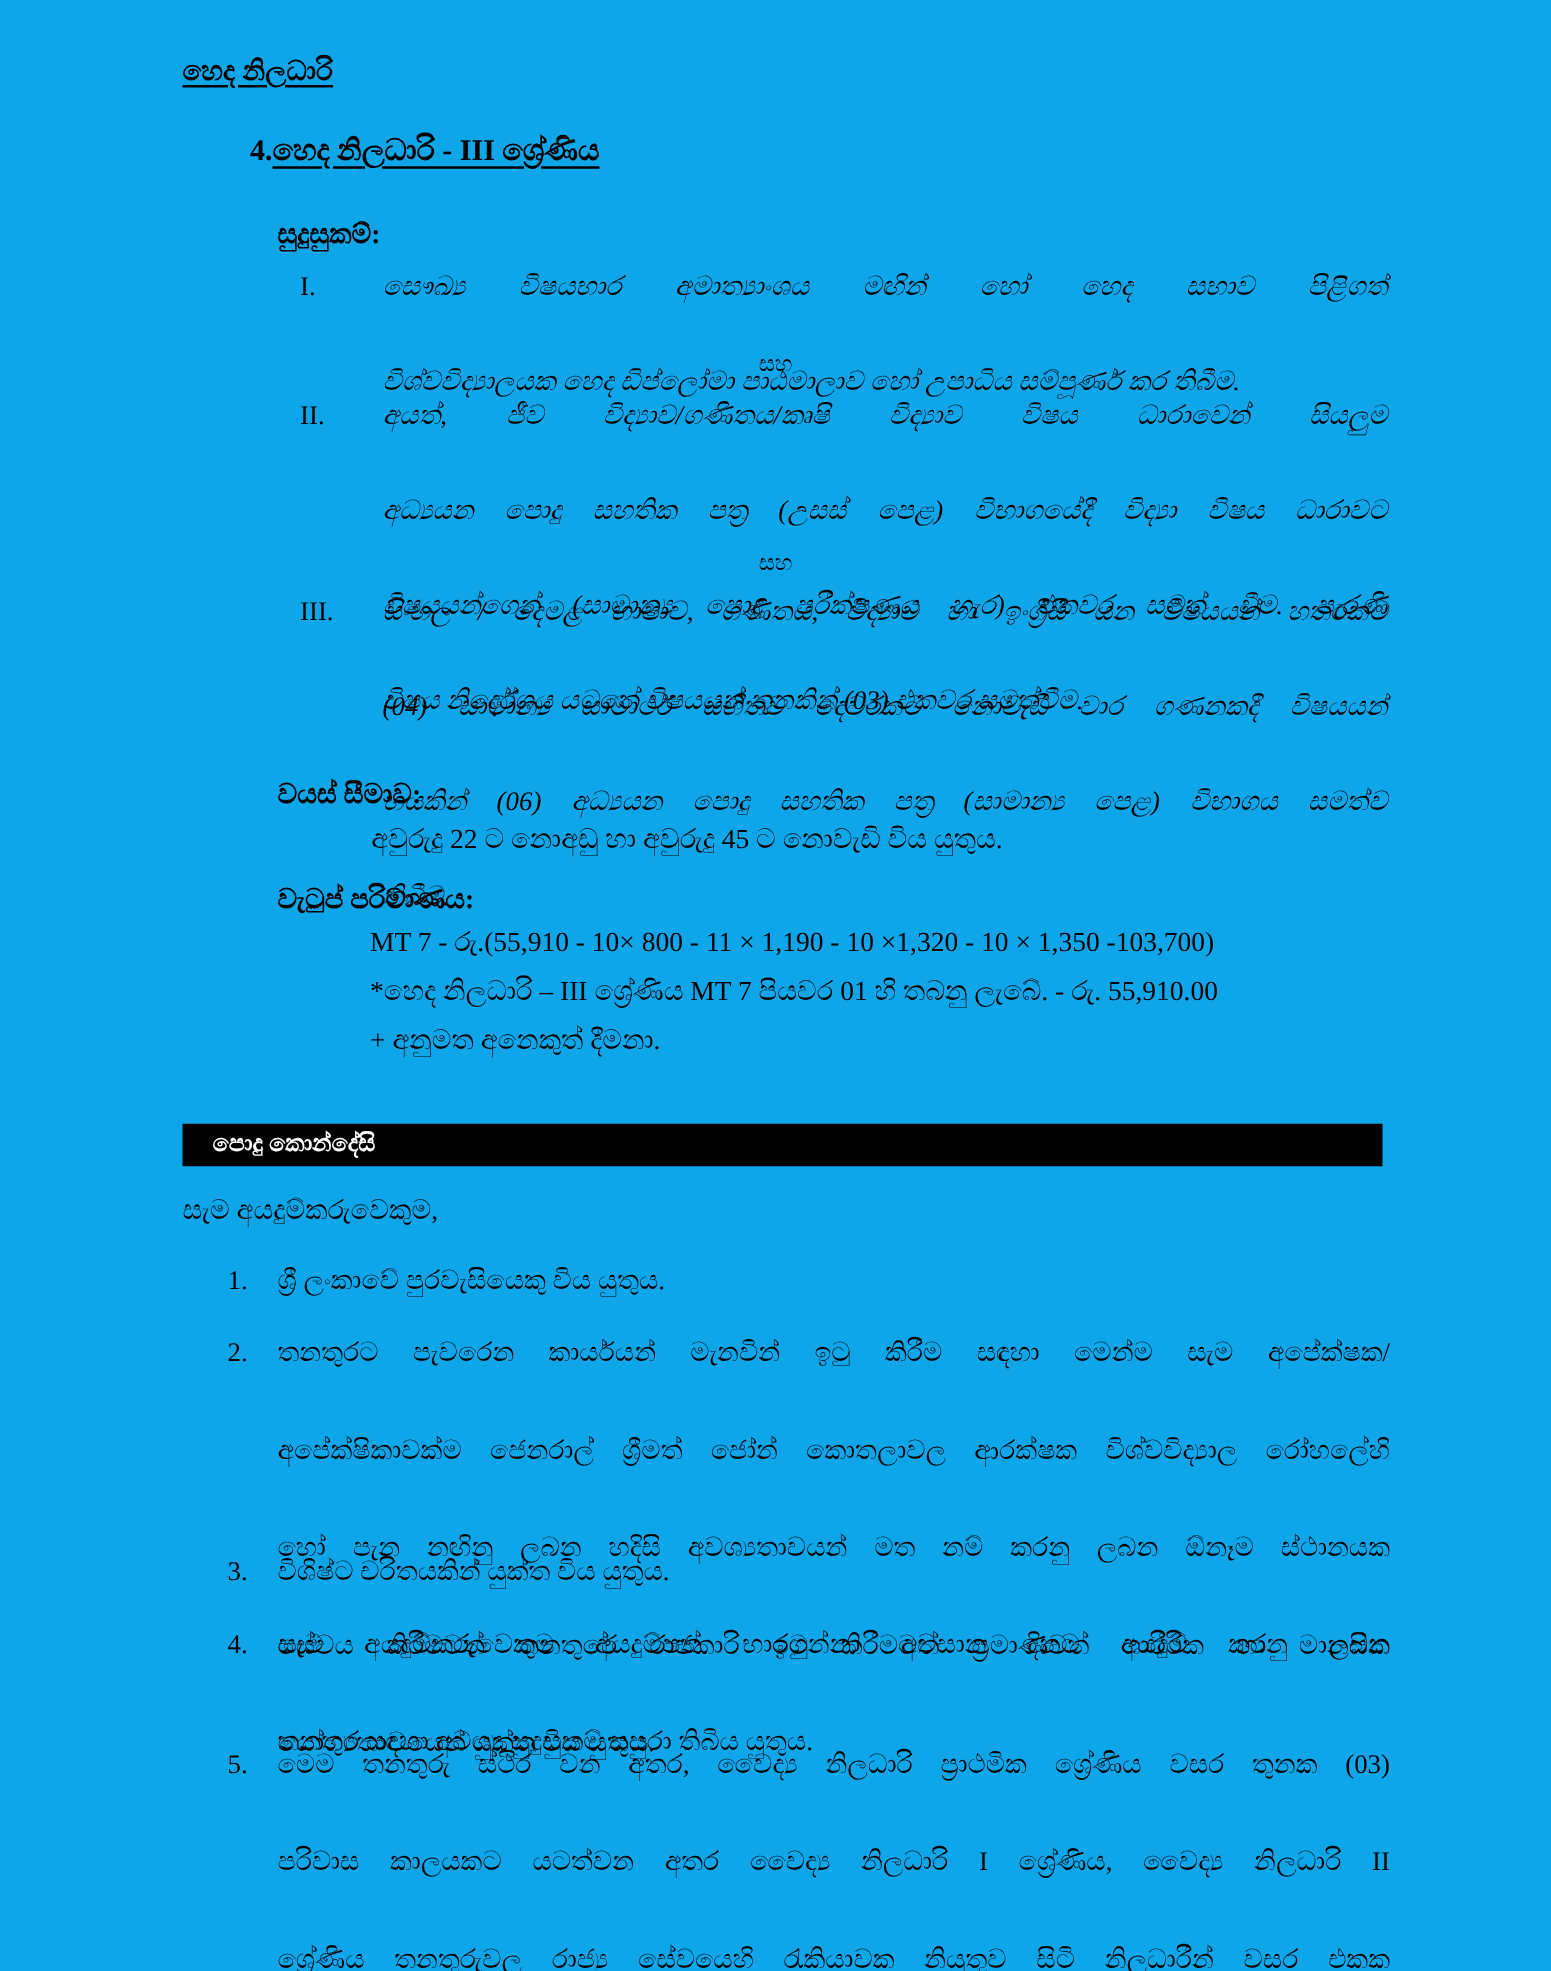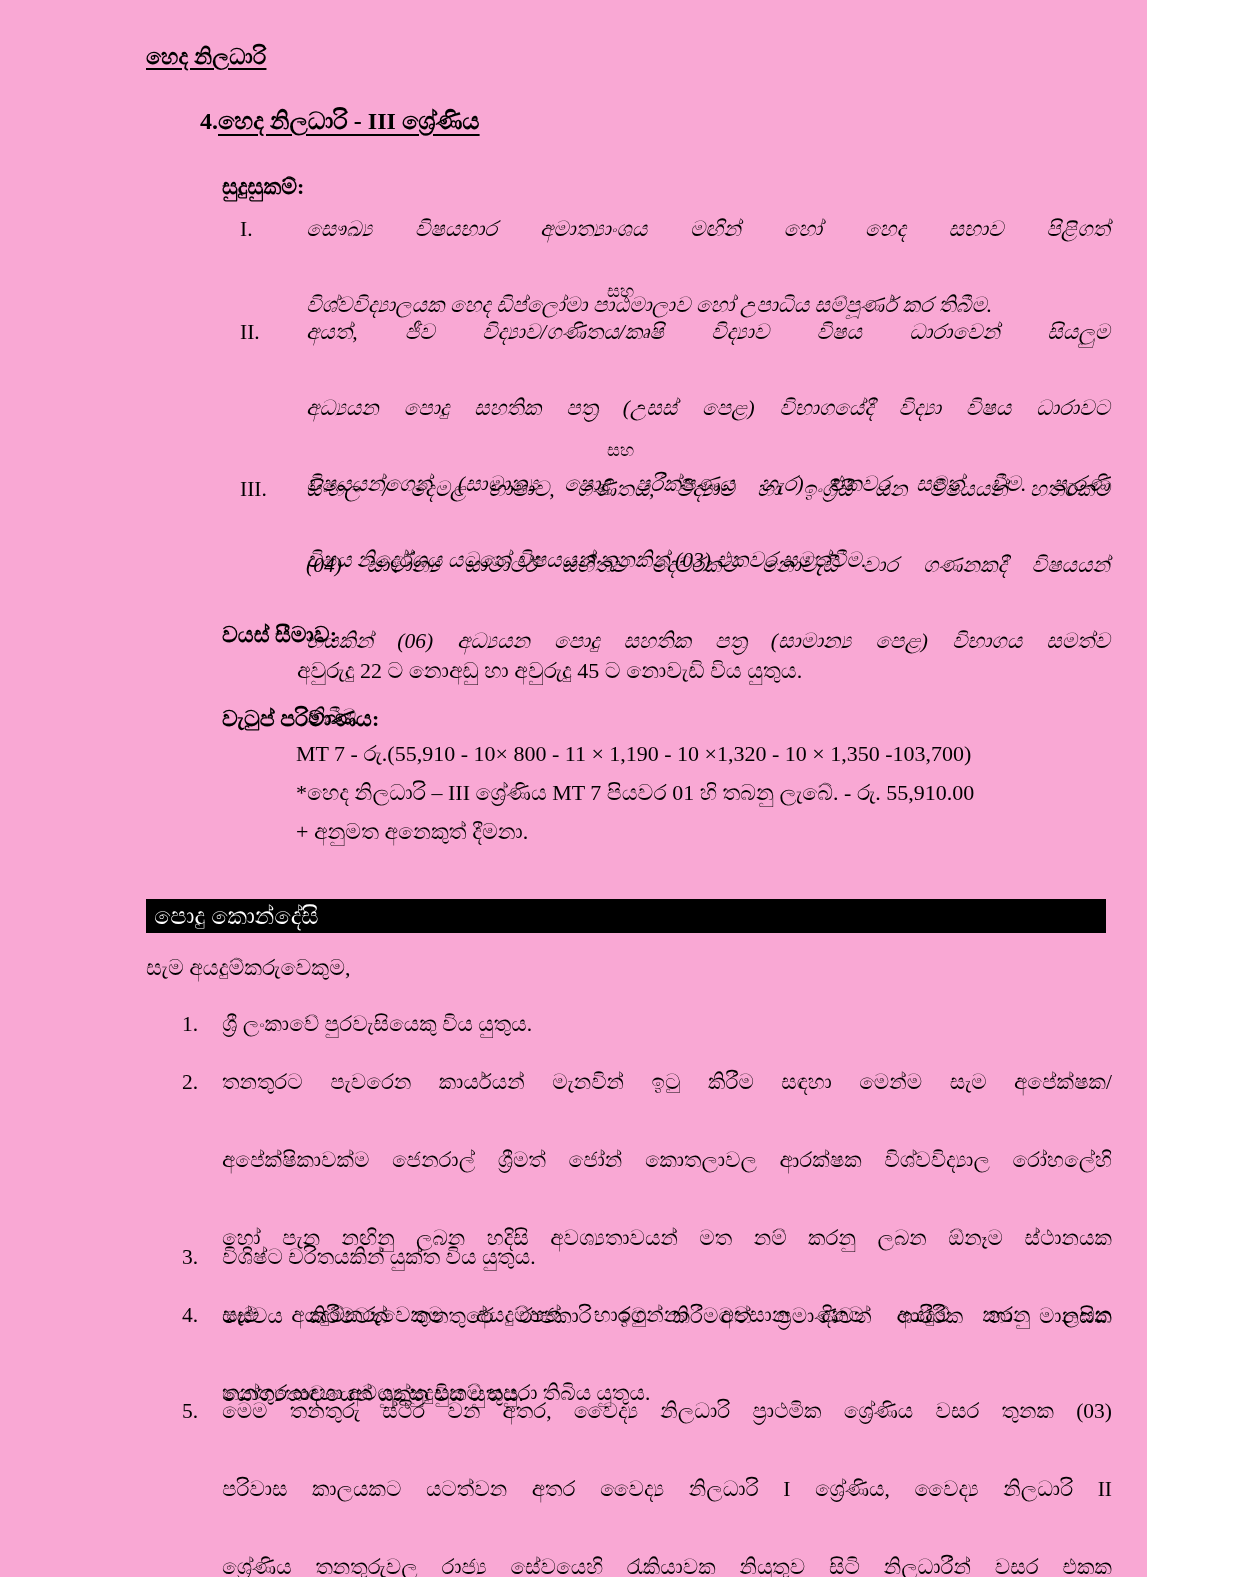--- a/index.html
+++ b/index.html
@@ -6,23 +6,23 @@
     margin: 0;
     padding: 0;
     background: #ffffff;
   }
   body {
     font-family: "Liberation Serif", "DejaVu Serif", serif;
     color: #000000;
   }
   .page {
     position: relative;
-    width: 1147px;
+    width: 1241px;
     height: 1577px;
-    background: #f9a8d4;
+    background: #0ea5e9;
     overflow: hidden;
     box-sizing: border-box;
   }
 
   
   .running-header {
     position: absolute;
     left: 146px;
     top: 44px;
     font-size: 22px;
@@ -127,24 +127,24 @@
 
   
   .banner {
     position: absolute;
     left: 146px;
     top: 899px;
     width: 960px;
     height: 34px;
     background: #000000;
     color: #ffffff;
-    font-size: 24px;
-    font-weight: normal;
+    font-size: 19px;
+    font-weight: bold;
     line-height: 34px;
-    padding-left: 8px;
+    padding-left: 24px;
     box-sizing: border-box;
     white-space: nowrap;
   }
 
   .salutation {
     position: absolute;
     left: 146px;
     top: 955px;
     font-size: 22px;
     white-space: nowrap;

